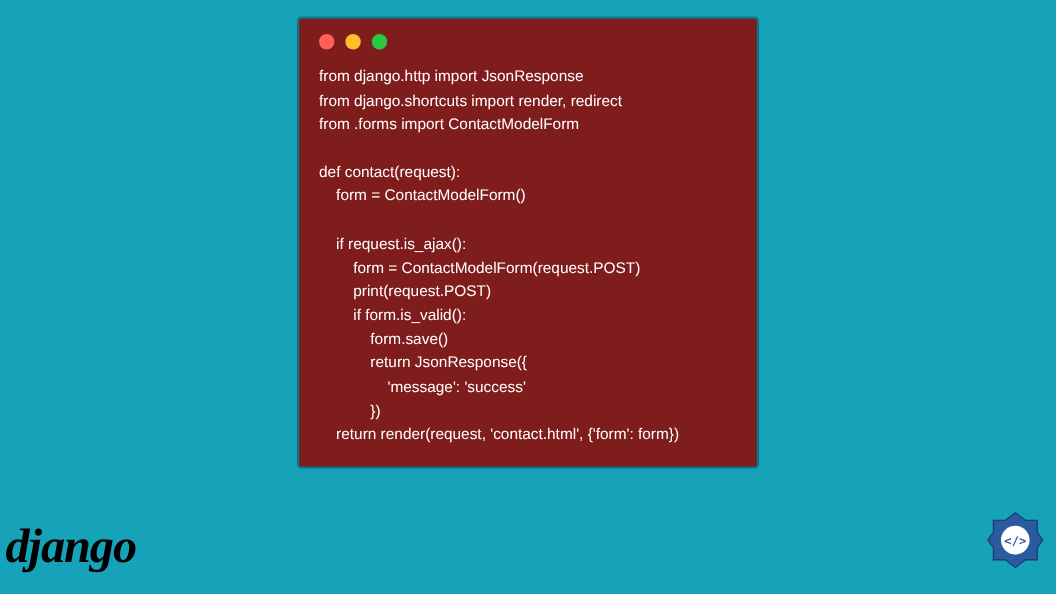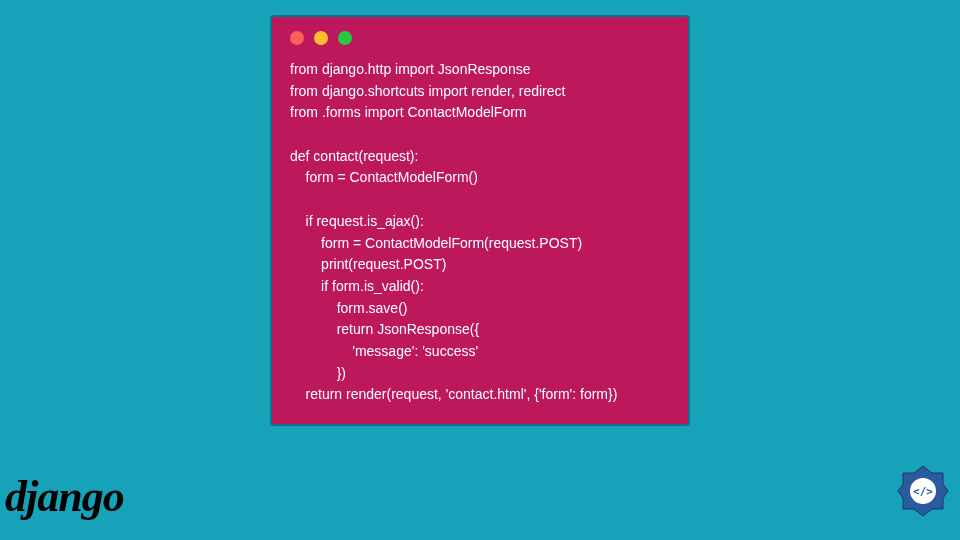--- a/index.html
+++ b/index.html
@@ -7,21 +7,21 @@
   body {
     background: #16a2b8;
     font-family: -apple-system, Helvetica, Arial, sans-serif;
     position: relative;
   }
   .code-card {
     position: absolute;
     left: 270px;
     top: 15px;
     width: 420px;
-    background: #be185d;
+    background: #7f1d1d;
     border: 2px solid #0a748a;
     border-radius: 4px;
     padding: 14px 18px 18px 18px;
   }
   .dots { display: flex; gap: 10px; margin-bottom: 14px; }
   .dot { width: 14px; height: 14px; border-radius: 50%; }
   .dot-red { background: #ff5f57; }
   .dot-yellow { background: #febc2e; }
   .dot-green { background: #28c840; }
   .code {

